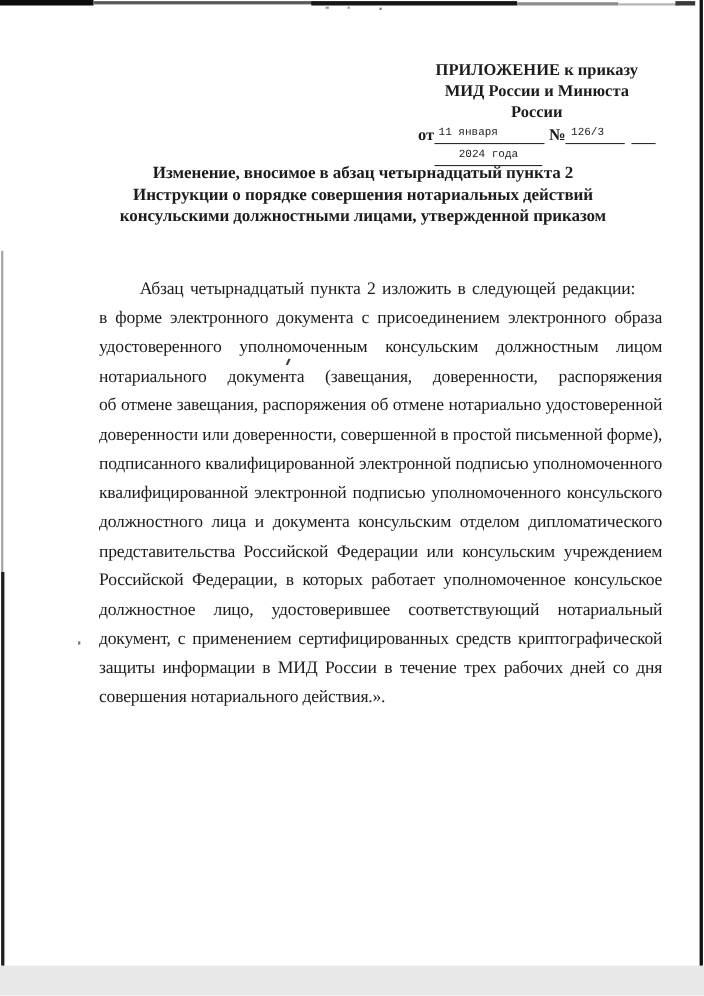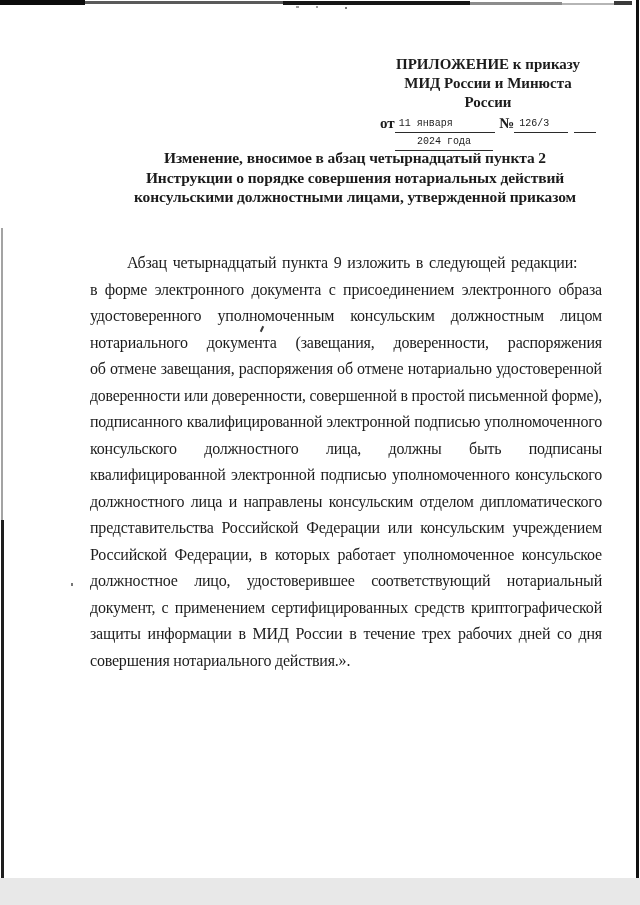--- a/index.html
+++ b/index.html
@@ -9,37 +9,37 @@
     background:var(--paper,#ffffff); overflow:hidden;
     font-family:"Liberation Serif", serif; color:var(--ink,#1c1c1c);padding-left:20px;
   }
   .art { position:absolute; }
 
   
   .appendix {
     position:absolute; left:380px; top:55px; width:216px;
     font-size:15px; line-height:19px; font-weight:bold; text-align:center;
   }
-  .date-row { display:flex; align-items:flex-end; margin-top:1px; height:20px; text-align:left; }
+  .date-row { display:flex; margin-top:1px; height:20px; text-align:left; }
   .year-row { display:flex; margin-left:15px; height:19px; }
   .blank {
     border-bottom:1.5px solid var(--rule,#2b2b2b);
     font-family:"Liberation Mono", monospace; font-weight:normal;
     font-size:10px; line-height:17px; height:17px; white-space:nowrap; overflow:visible;
   }
   .blank.date   { width:106px; padding-left:4px; }
   .blank.num    { width:54px;  padding-left:5px; }
   .blank.tail   { width:24px; }
   .blank.year   { width:98px; text-align:center; }
   .gap5 { width:5px; } .gap7 { width:7px; }
   .lbl { font-weight:bold; line-height:20px; }
 
   
   .doc-title {
-    position:absolute; left:97px; top:148px; width:516px;
+    position:absolute; left:72px; top:148px; width:516px;
     font-size:15.5px; line-height:19.5px; font-weight:bold; text-align:center;
     letter-spacing:-0.1px;
   }
 
   
   .bodytext {
     position:absolute; left:90px; top:250px; width:512px;
     font-size:16px; line-height:26.5px; letter-spacing:-0.2px;
   }
   .intro { padding-left:37px; word-spacing:2px; }
@@ -86,30 +86,29 @@
     </div>
   </div>
 
   <div class="doc-title">
     <div>Изменение, вносимое в абзац четырнадцатый пункта 2</div>
     <div>Инструкции о порядке совершения нотариальных действий</div>
     <div>консульскими должностными лицами, утвержденной приказом</div>
   </div>
 
   <div class="bodytext">
-    <div class="intro">Абзац четырнадцатый пункта 9 изложить в следующей редакции:</div>
+    <div class="intro">Абзац четырнадцатый пункта 2 изложить в следующей редакции:</div>
     <div class="bline">в форме электронного документа с присоединением электронного образа</div>
     <div class="bline">удостоверенного уполномоченным консульским должностным лицом</div>
     <div class="bline">нотариального документа (завещания, доверенности, распоряжения</div>
     <div class="bline">об отмене завещания, распоряжения об отмене нотариально удостоверенной</div>
     <div class="bline" style="font-size: 15.75px;">доверенности или доверенности, совершенной в простой письменной форме),</div>
     <div class="bline">подписанного квалифицированной электронной подписью уполномоченного</div>
-    <div class="bline">консульского должностного лица, должны быть подписаны</div>
     <div class="bline">квалифицированной электронной подписью уполномоченного консульского</div>
-    <div class="bline">должностного лица и направлены консульским отделом дипломатического</div>
+    <div class="bline">должностного лица и документа консульским отделом дипломатического</div>
     <div class="bline">представительства Российской Федерации или консульским учреждением</div>
     <div class="bline">Российской Федерации, в которых работает уполномоченное консульское</div>
     <div class="bline">должностное лицо, удостоверившее соответствующий нотариальный</div>
     <div class="bline">документ, с применением сертифицированных средств криптографической</div>
     <div class="bline">защиты информации в МИД России в течение трех рабочих дней со дня</div>
     <div class="bline last">совершения нотариального действия.».</div>
   </div>
 
 </div>
 

